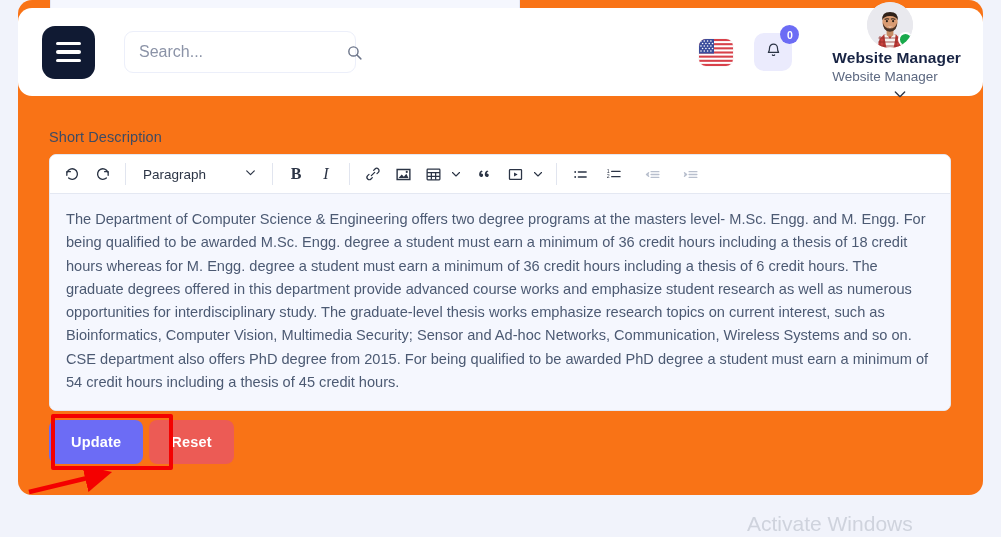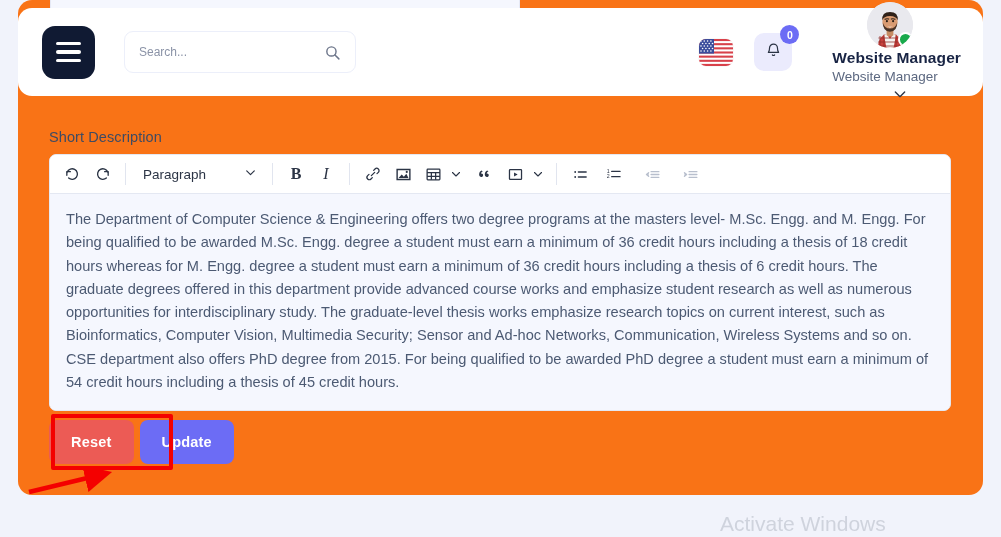--- a/index.html
+++ b/index.html
@@ -182,21 +182,21 @@
     border: 1px solid #eceffa;
     border-radius: 9px;
     display: flex; align-items: center;
     padding: 0 14px;
     background: #ffffff;
     flex: 0 0 auto;
   }
   .search-input {
     flex: 1;
     border: none; outline: none;
-    font-size: 12px;
+    font-size: 16px;
     color: #3e4b63;
     background: transparent;
     font-family: "Liberation Sans", sans-serif;
   }
   .search-input::placeholder { color: #8b93a7; }
   .search-icon { color: #6b7race; color: #6b7489; display: flex; cursor: pointer; }
 
   .header-right {
     margin-left: auto;
     display: flex;
@@ -284,21 +284,21 @@
   .user-chev {
     margin-left: 19px;
     color: #2b3445;
     display: flex;
     cursor: pointer;
   }
 
   
   .watermark {
     position: absolute;
-    left: 720px; top: 512px;
+    left: 747px; top: 512px;
     font-size: 21px;
     color: #cfd3dd;
     font-family: "Liberation Sans", sans-serif;
     white-space: nowrap;
   }
 </style>
 </head>
 <body>
 
 <div class="page">
@@ -426,22 +426,22 @@
         </div>
 
       </div>
 
       <div class="editor-body">
         <p>The Department of Computer Science &amp; Engineering offers two degree programs at the masters level- M.Sc. Engg. and M. Engg. For being qualified to be awarded M.Sc. Engg. degree a student must earn a minimum of 36 credit hours including a thesis of 18 credit hours whereas for M. Engg. degree a student must earn a minimum of 36 credit hours including a thesis of 6 credit hours. The graduate degrees offered in this department provide advanced course works and emphasize student research as well as numerous opportunities for interdisciplinary study. The graduate-level thesis works emphasize research topics on current interest, such as Bioinformatics, Computer Vision, Multimedia Security; Sensor and Ad-hoc Networks, Communication, Wireless Systems and so on. CSE department also offers PhD degree from 2015. For being qualified to be awarded PhD degree a student must earn a minimum of 54 credit hours including a thesis of 45 credit hours.</p>
       </div>
     </div>
 
     <div class="actions">
+      <button class="btn btn-update">Update</button>
       <button class="btn btn-reset">Reset</button>
-      <button class="btn btn-update">Update</button>
     </div>
 
     <div class="anno-box"></div>
     <svg class="anno-arrow" viewBox="0 0 90 26">
       <defs>
         <marker id="ah" markerWidth="6" markerHeight="6" refX="4.2" refY="3" orient="auto">
           <path d="M0,0 L6,3 L0,6 z" fill="#f40000"></path>
         </marker>
       </defs>
       <line x1="3" y1="22" x2="78" y2="4" stroke="#f40000" stroke-width="4.6" marker-end="url(#ah)"></line>

